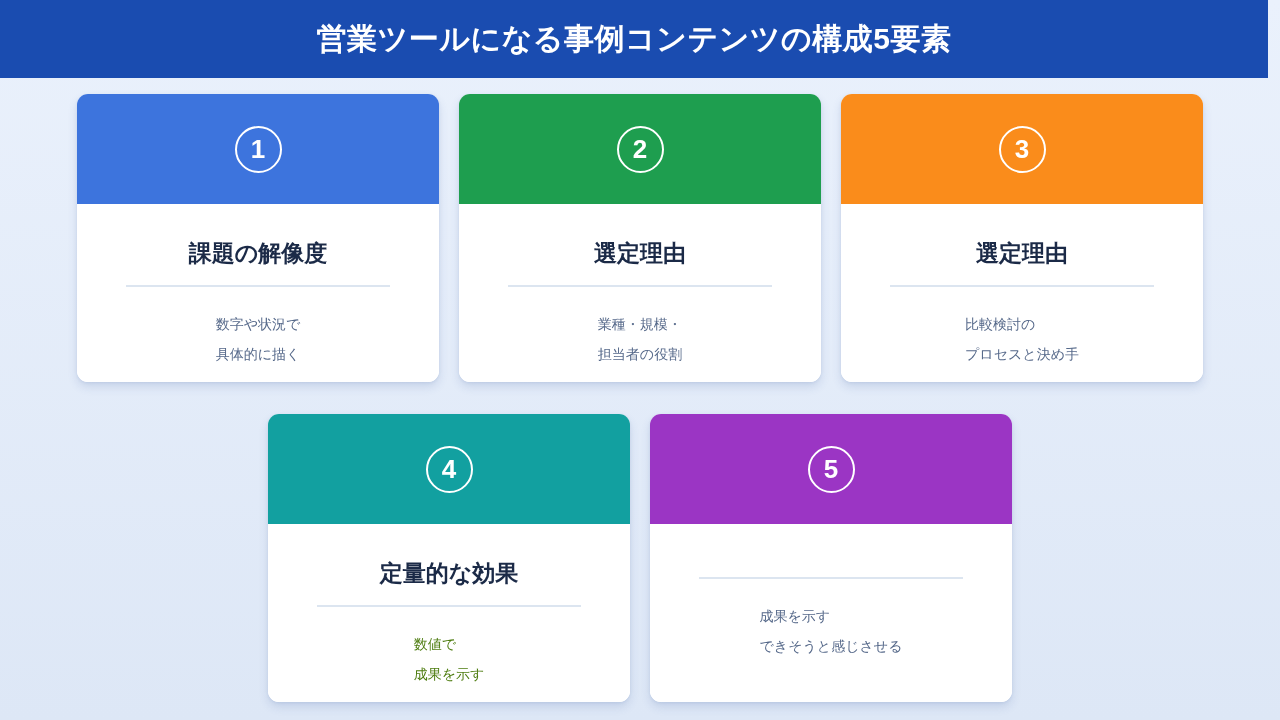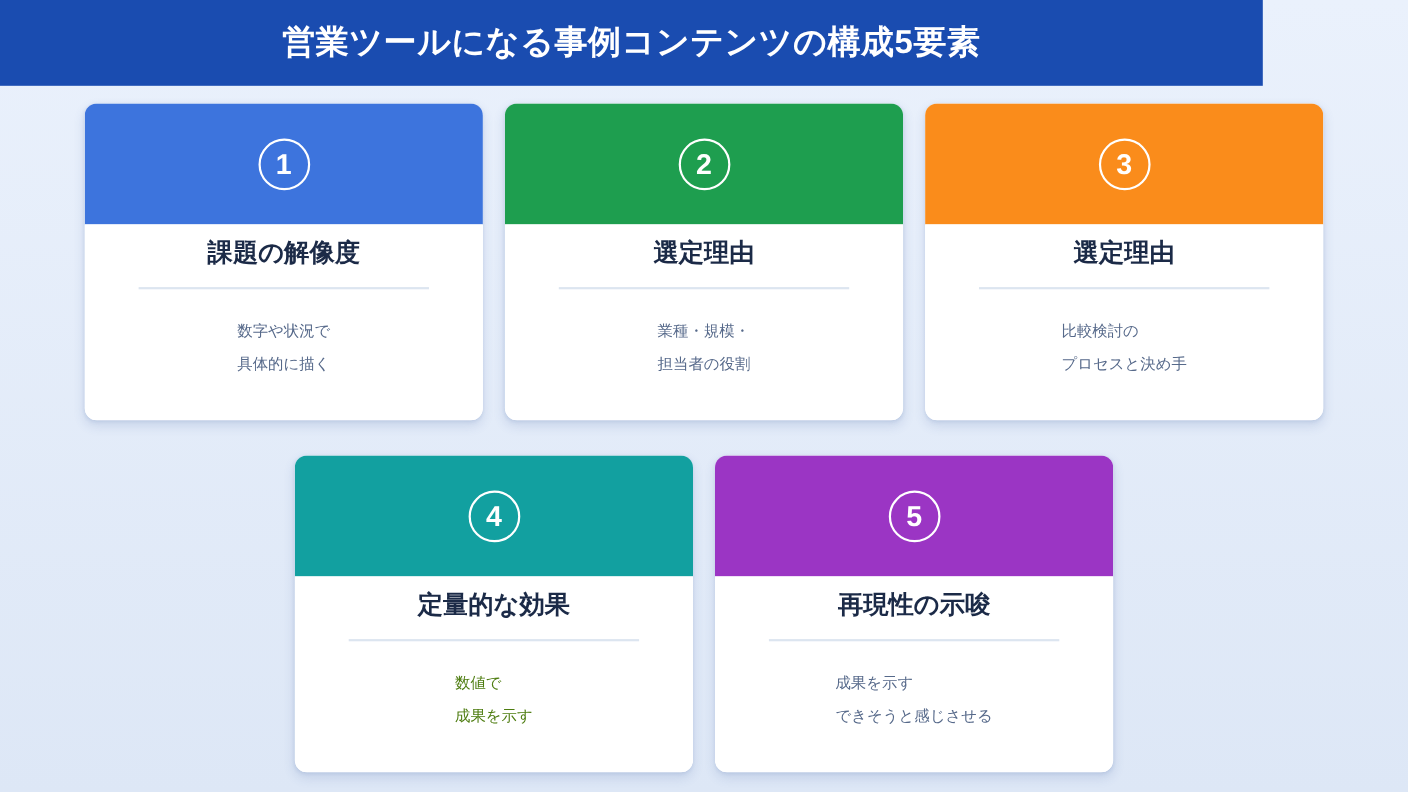--- a/index.html
+++ b/index.html
@@ -15,21 +15,21 @@
     font-family: "Liberation Sans", "DejaVu Sans", sans-serif;
     background: linear-gradient(180deg, #eaf1fc 0%, #e6edfa 45%, #dde7f6 100%);
     position: relative;
   }
 
   
   #header-bar {
     position: absolute;
     left: 0;
     top: 0;
-    width: 1148px;
+    width: 1268px;
     height: 78px;
     background: #1a4cb0;
     display: flex;
     align-items: center;
     justify-content: center;
   }
 
   #slide-title {
     color: #ffffff;
     font-size: 30px;
@@ -96,21 +96,21 @@
     padding-bottom: 1px;
   }
 
   
   .card-body {
     flex: 1 1 auto;
     background: #ffffff;
     display: flex;
     flex-direction: column;
     align-items: center;
-    padding: 12px 24px 22px;
+    padding: 36px 24px 22px;
   }
 
   .card-heading {
     color: #1b2a47;
     font-size: 23px;
     font-weight: 700;
     line-height: 1.2;
     text-align: center;
     white-space: nowrap;
   }
@@ -194,21 +194,20 @@
         <div class="card-desc" style="color: #4d7c0f;">数値で
 成果を示す</div>
       </div>
     </div>
 
     <div class="card">
       <div class="card-band" style="background: rgb(155, 53, 196);">
         <div class="num-circle">5</div>
       </div>
       <div class="card-body">
-        <div class="card-heading" style="color: rgb(27, 42, 71);">再現性の示唆</div>
         <hr class="card-divider" style="background: rgb(220, 229, 240);">
         <div class="card-desc" style="color: rgb(86, 105, 138);">成果を示す
 できそうと感じさせる</div>
       </div>
     </div>
 
   </div>
 
 </div>
 

